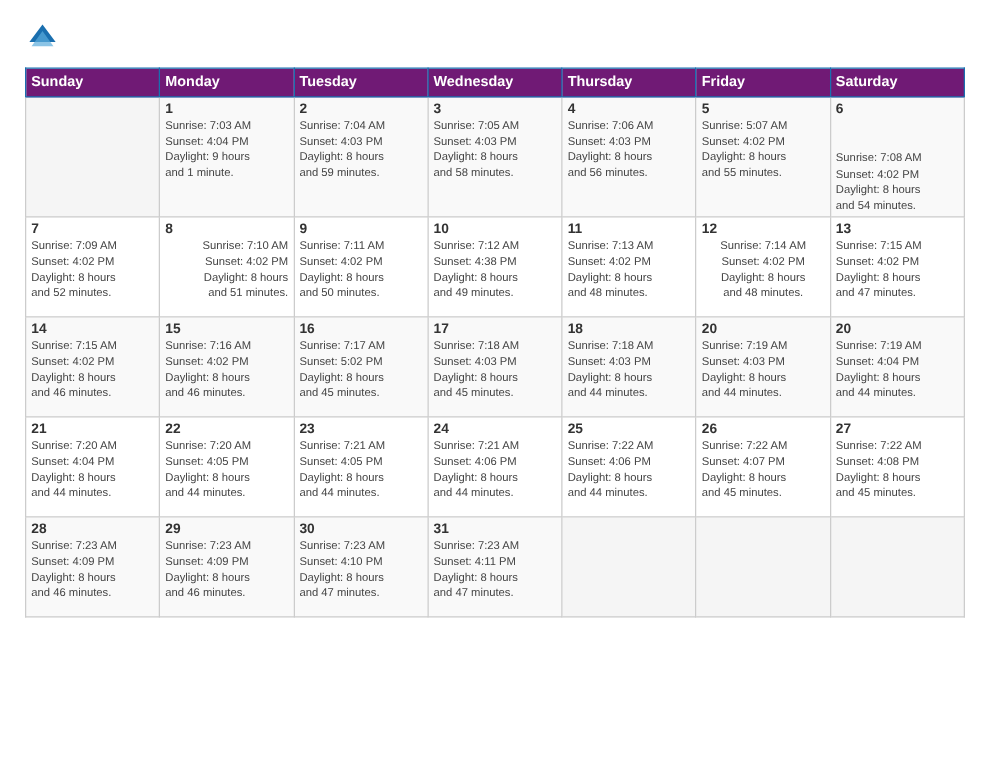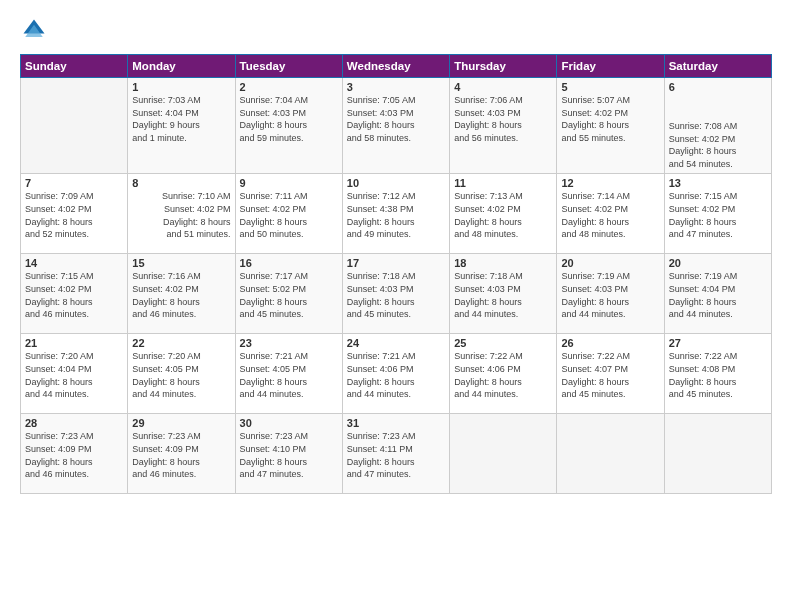--- a/index.html
+++ b/index.html
@@ -213,21 +213,21 @@
           </td>
           <td>
             <span class="day-num">11</span>
             <div class="day-info" style="white-space: pre-line;">Sunrise: 7:13 AM
 Sunset: 4:02 PM
 Daylight: 8 hours
 and 48 minutes.</div>
           </td>
           <td>
             <span class="day-num">12</span>
-            <div class="day-info" style="white-space: pre-line;">Sunrise: 7:14 AM
+            <div class="day-info" style="white-space: pre-line; text-align: center;">Sunrise: 7:14 AM
 Sunset: 4:02 PM
 Daylight: 8 hours
 and 48 minutes.</div>
           </td>
           <td>
             <span class="day-num">13</span>
             <div class="day-info" style="white-space: pre-line;">Sunrise: 7:15 AM
 Sunset: 4:02 PM
 Daylight: 8 hours
 and 47 minutes.</div>

